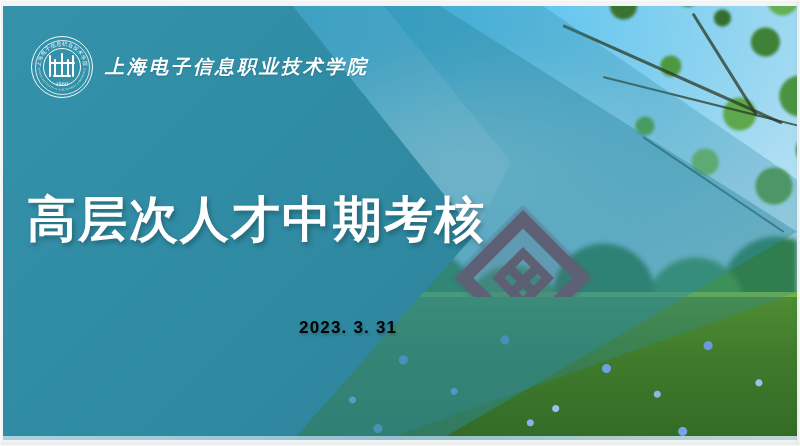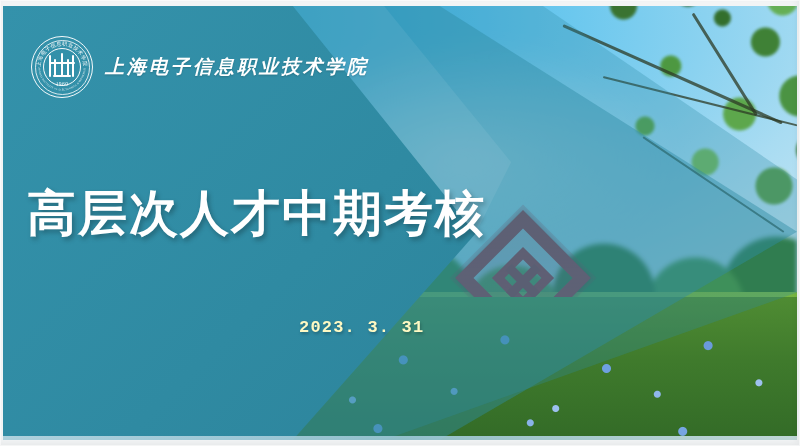--- a/index.html
+++ b/index.html
@@ -318,39 +318,39 @@
     letter-spacing: 3px;
     font-style: italic;
     white-space: nowrap;
     text-shadow: 0 1px 2px rgba(0,0,0,0.18);
   }
 
   
   .title {
     position: absolute;
     left: 24px;
-    top: 182px;
+    top: 188px;
     z-index: 30;
     color: #ffffff;
     font-family: "DejaVu Sans", sans-serif;
     font-size: 49px;
     font-weight: 700;
     letter-spacing: 2px;
     line-height: 1.05;
     white-space: nowrap;
     text-shadow: 2px 3px 5px rgba(0,0,0,0.28);
   }
 
   .date {
     position: absolute;
     left: 296px;
     top: 312px;
     z-index: 30;
-    color: #fef9c3;
-    font-family: Liberation Mono, monospace;
+    color: #000000;
+    font-family: Liberation Sans, sans-serif;
     font-size: 17px;
     font-weight: 700;
     letter-spacing: 1.2px;
     white-space: nowrap;
     text-shadow: 1px 2px 3px rgba(0,0,0,0.25);
   }
 </style>
 </head>
 <body>
 

